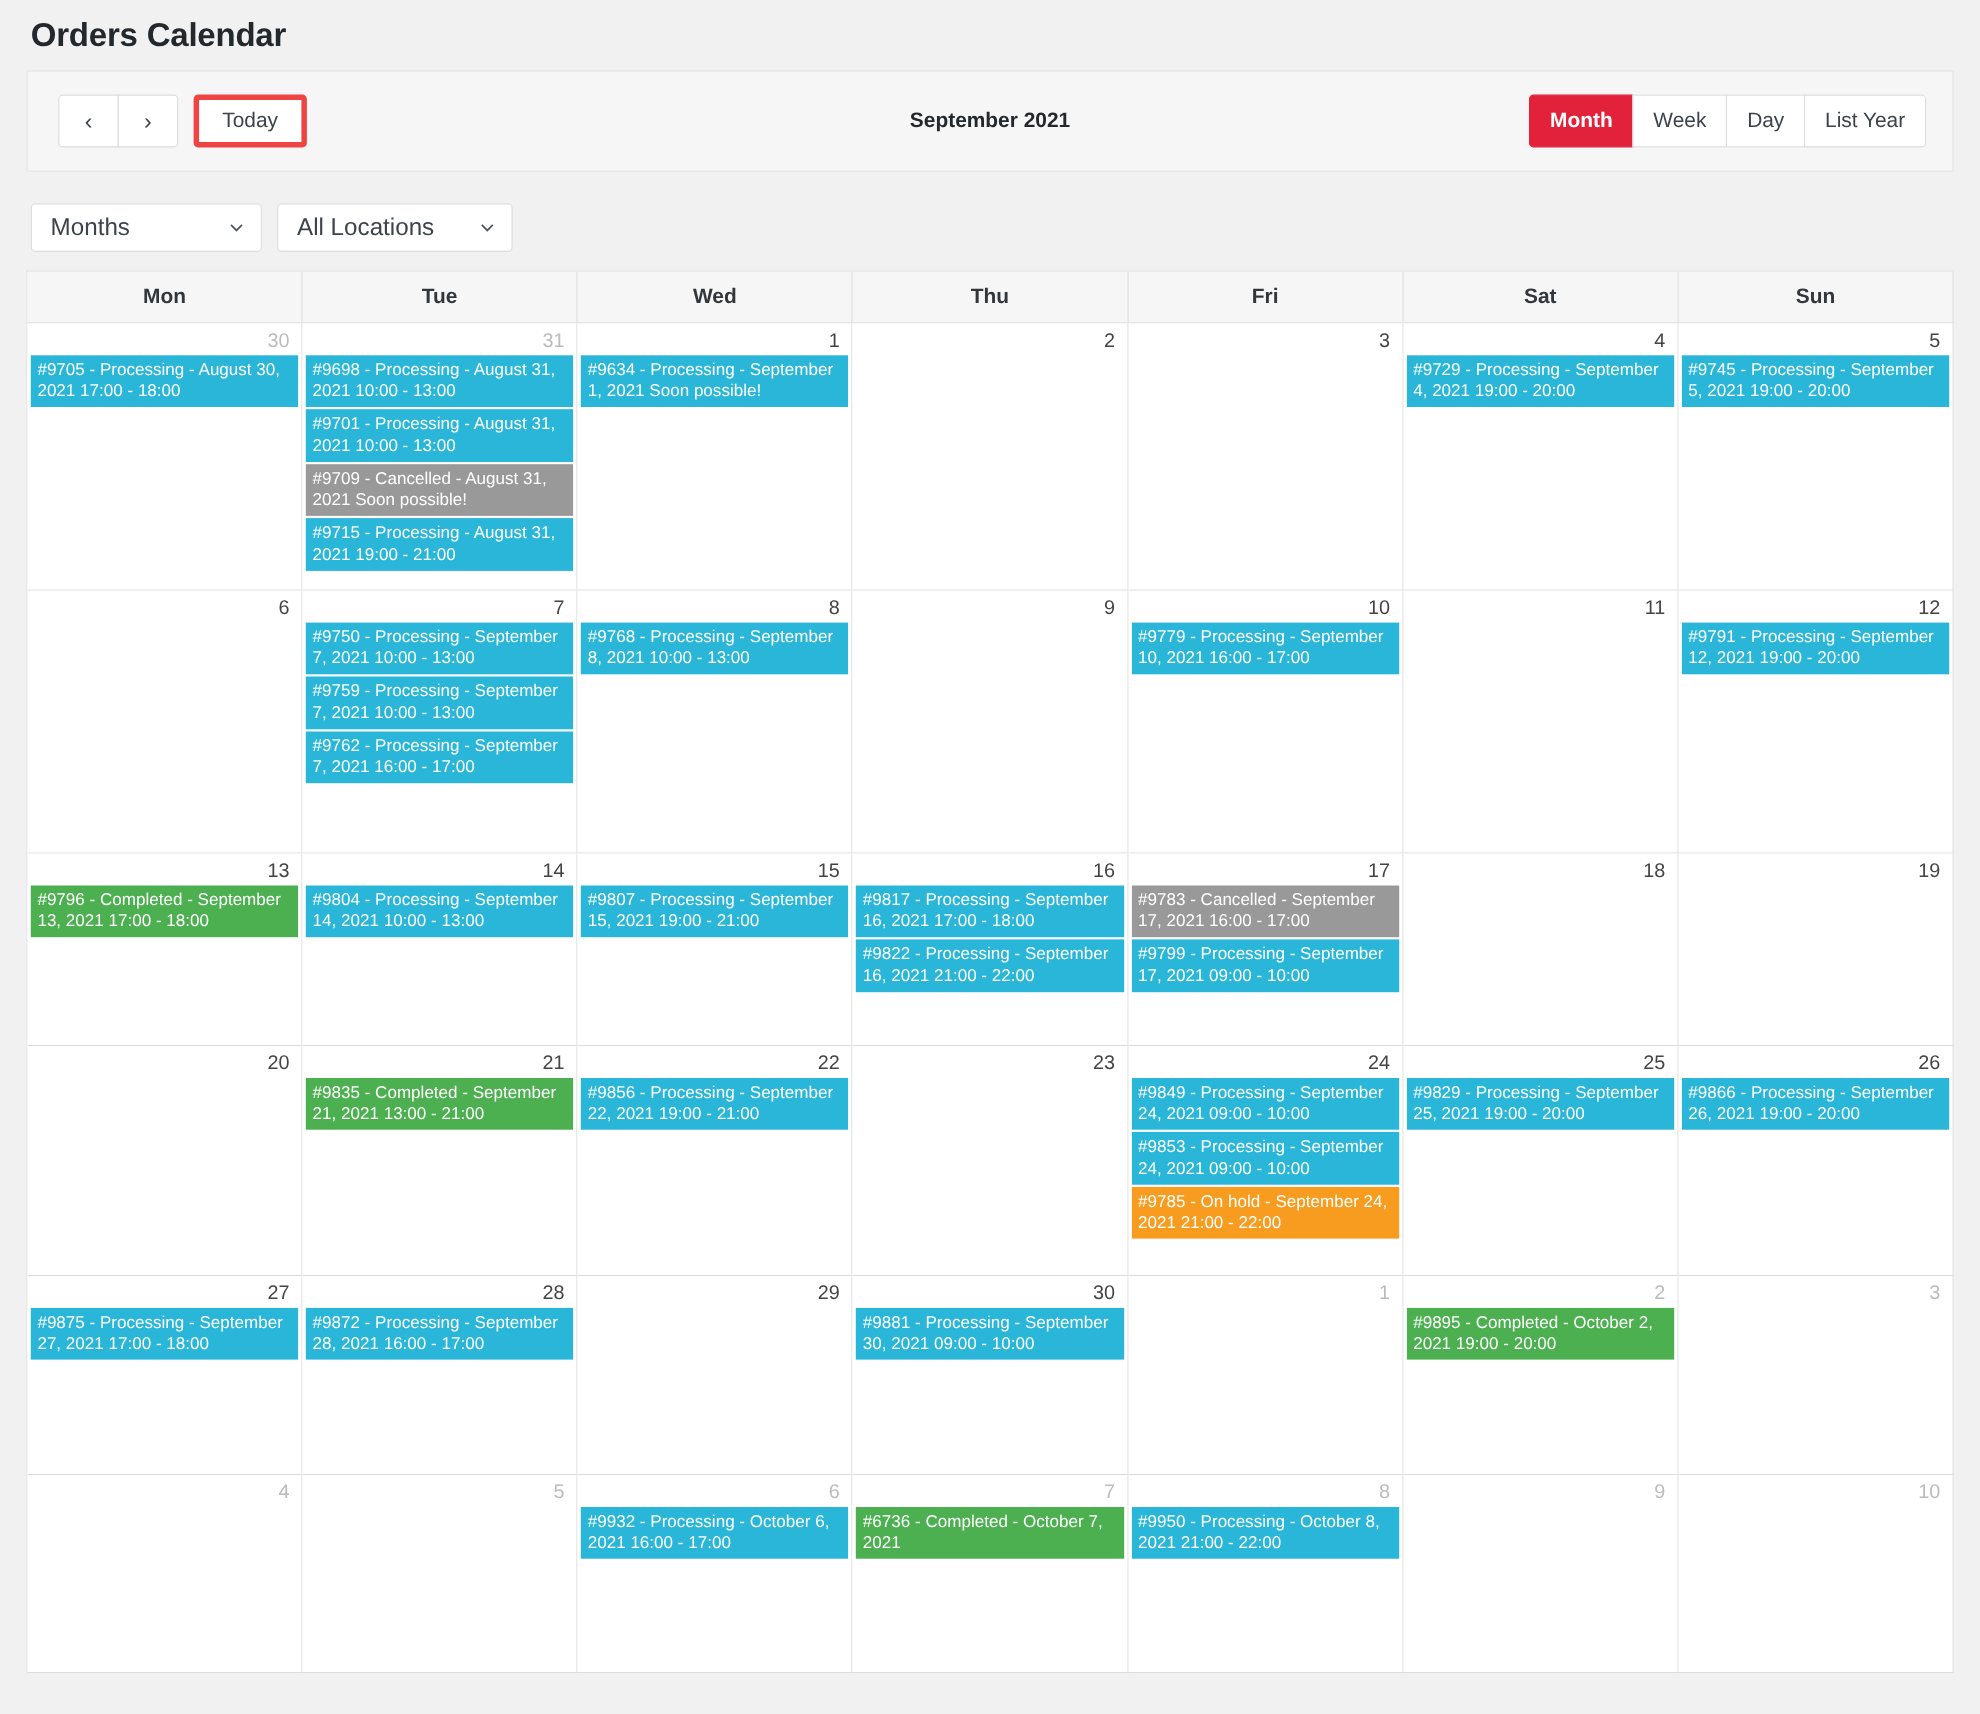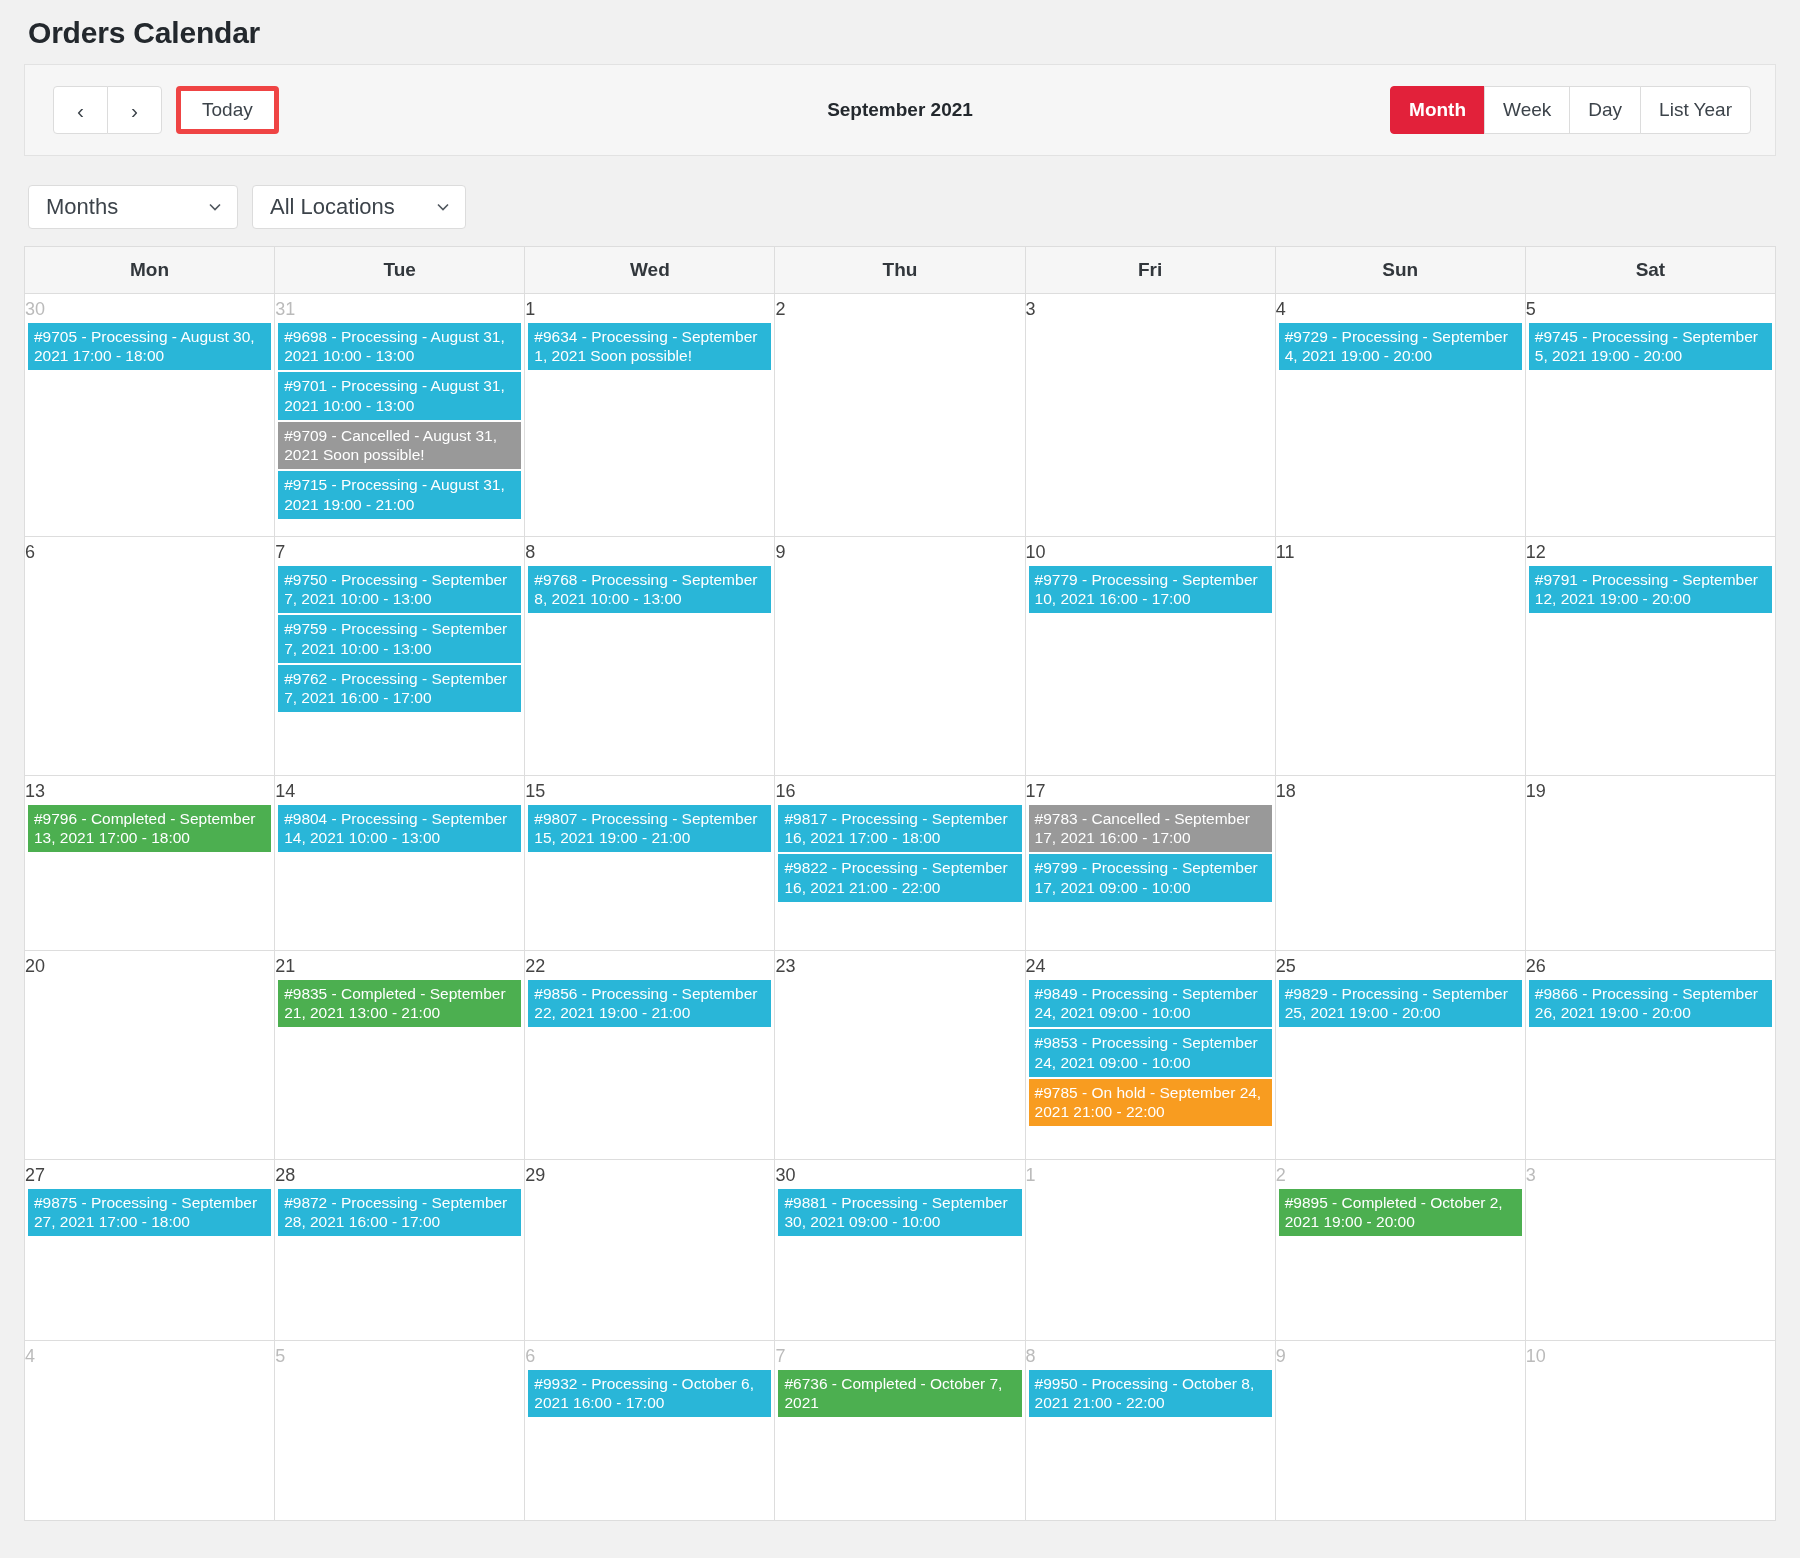--- a/index.html
+++ b/index.html
@@ -178,20 +178,21 @@
     overflow: hidden;
   }
   .week-row.r1 .day-cell { min-height: 243px; }
   .week-row.r2 .day-cell { min-height: 239px; }
   .week-row.r3 .day-cell { min-height: 175px; }
   .week-row.r4 .day-cell { min-height: 209px; }
   .week-row.r5 .day-cell { min-height: 181px; }
   .week-row.r6 .day-cell { min-height: 180px; }
 
   .day-num {
+    text-align: right;
     font-size: 18px;
     color: #444;
     padding: 6px 11px 3px 0;
     line-height: 1.1;
     height: 29px;
   }
   .day-cell.other .day-num { color: #bbb; }
 
   .events { padding: 0 3px 2px 3px; }
 
@@ -253,22 +254,22 @@
     </div>
   </div>
 
   <div class="calendar">
     <div class="dow-row">
       <div class="dow-cell">Mon</div>
       <div class="dow-cell">Tue</div>
       <div class="dow-cell">Wed</div>
       <div class="dow-cell">Thu</div>
       <div class="dow-cell">Fri</div>
+      <div class="dow-cell">Sat</div>
       <div class="dow-cell">Sun</div>
-      <div class="dow-cell">Sat</div>
     </div>
     <div id="weeks-host">
         <div class="week-row r1">
           <div class="day-cell other">
             <div class="day-num">30</div>
             <div class="events">
               <div class="event processing">#9705 - Processing - August 30, 2021 17:00 - 18:00</div>
             </div>
           </div>
           <div class="day-cell other">

